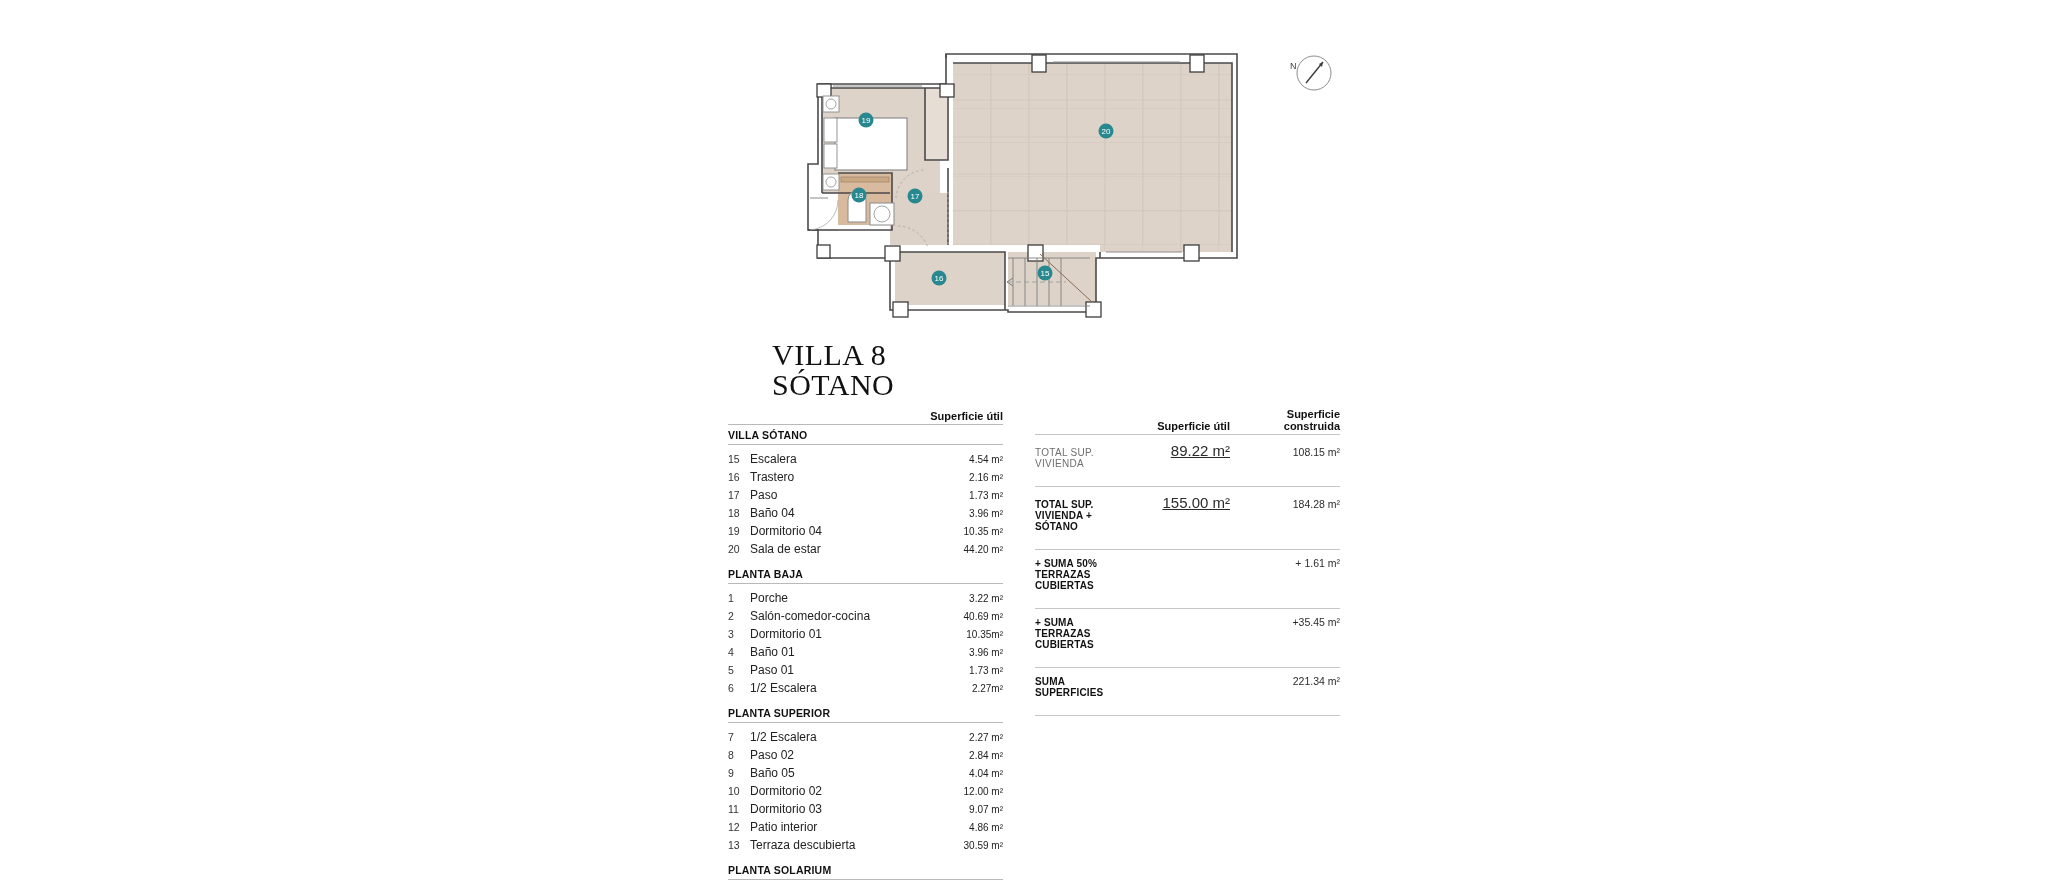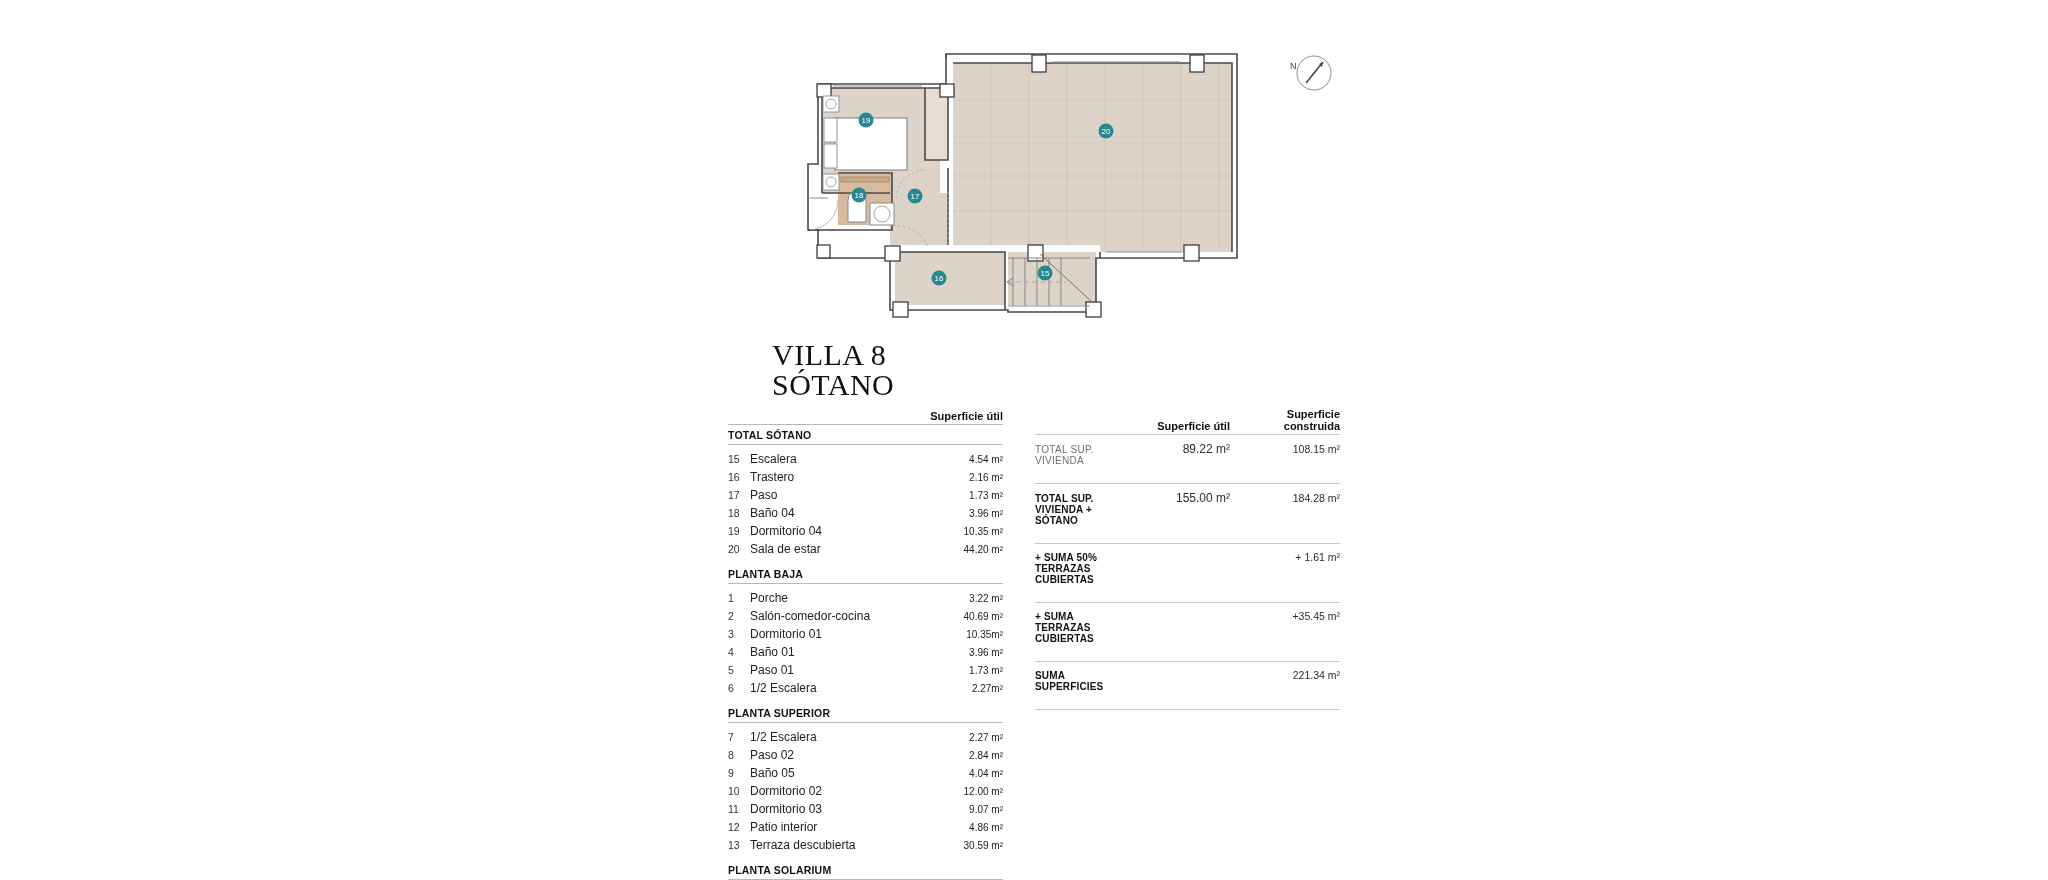--- a/index.html
+++ b/index.html
@@ -62,21 +62,21 @@
   .row .num{width:22px;flex:none;font-size:10.5px;color:#333;}
   .row .nm{flex:1;font-size:12px;color:#222;}
   .row .val{width:92px;flex:none;text-align:right;font-size:10px;color:#222;}
 
   .sum-row{
     display:flex;align-items:baseline;
     padding:7px 0 17px 0;
     border-bottom:1px solid #c6c6c6;
   }
   .sum-row .lbl{flex:1;font-weight:bold;font-size:10px;letter-spacing:.15px;color:#111;}
-  .sum-row .u{width:105px;flex:none;text-align:right;font-size:12px;}
+  .sum-row .u{width:105px;flex:none;text-align:right;font-size:15px;text-decoration:underline;}
   .sum-row .c{width:110px;flex:none;text-align:right;font-size:10.5px;}
   .sum-row.first{border-top:1px solid #c6c6c6;}
   .sum-row.faint .lbl{color:#6f6f6f;font-weight:normal;letter-spacing:.3px;}
   .sum-row.last{border-bottom:none;}
 </style>
 </head>
 <body>
 
 <div class="sheet">
 
@@ -220,21 +220,21 @@
   <div id="title-block">
     <div class="title-line">VILLA 8</div>
     <div class="title-line">SÓTANO</div>
   </div>
 
   <div class="tbl" id="tbl-left">
     <div class="col-head">
       <span class="ch">Superficie útil</span>
     </div>
     <div id="left-sections">
-        <div class="sec-head rule-top">TOTAL SÓTANO</div>
+        <div class="sec-head rule-top">VILLA SÓTANO</div>
         <div class="row">
           <span class="num">15</span>
           <span class="nm">Escalera</span>
           <span class="val">4.54 m²</span>
         </div>
         <div class="row">
           <span class="num">16</span>
           <span class="nm">Trastero</span>
           <span class="val">2.16 m²</span>
         </div>

